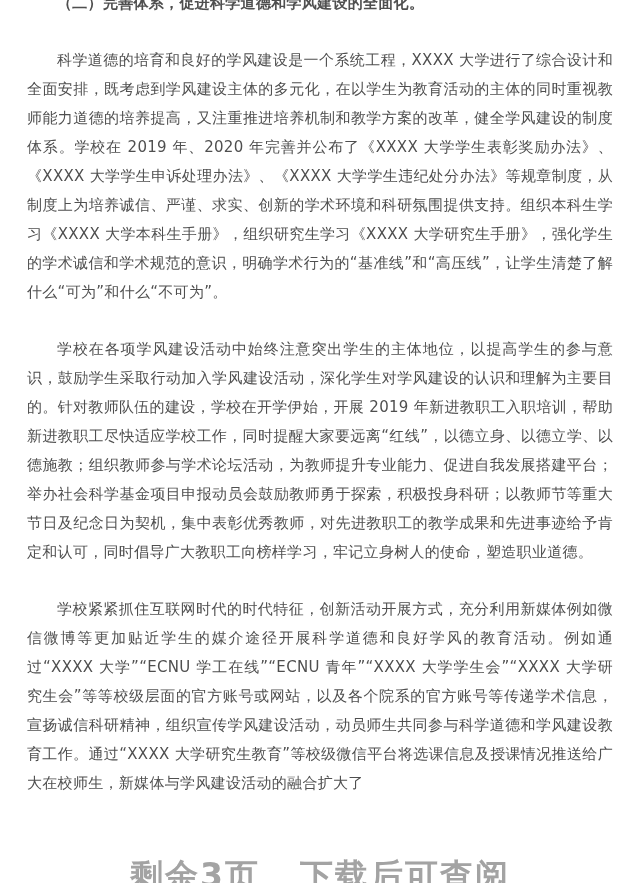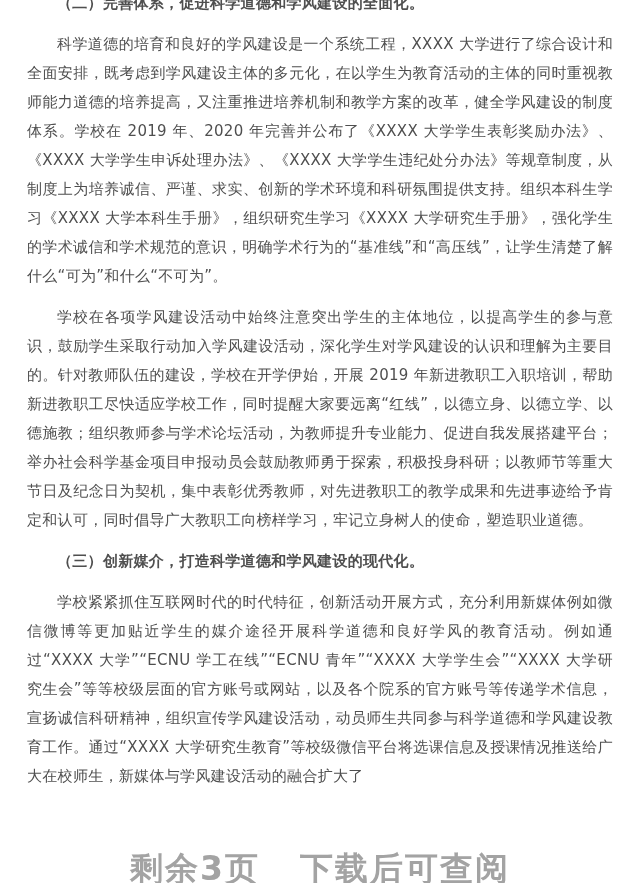--- a/index.html
+++ b/index.html
@@ -29,21 +29,21 @@
   }
   .section-heading.cut-top {
     margin-top: -11px; 
   }
   .body-para {
     font-size: 15px;
     line-height: 29px;
     color: #4f4f4f;
     text-align: justify;
     text-indent: 2em;
-    margin: 12px 0;
+    margin: 28px 0;
     letter-spacing: 0.3px;
   }
   .watermark {
     margin-top: 56px;
     display: flex;
     justify-content: center;
     align-items: baseline;
     gap: 40px;
     font-size: 33px;
     font-weight: bold;
@@ -55,21 +55,20 @@
 <body>
 
 <div class="doc-page">
 
   <h2 class="section-heading cut-top">（二）完善体系，促进科学道德和学风建设的全面化。</h2>
 
   <p class="body-para">科学道德的培育和良好的学风建设是一个系统工程，XXXX 大学进行了综合设计和全面安排，既考虑到学风建设主体的多元化，在以学生为教育活动的主体的同时重视教师能力道德的培养提高，又注重推进培养机制和教学方案的改革，健全学风建设的制度体系。学校在 2019 年、2020 年完善并公布了《XXXX 大学学生表彰奖励办法》、《XXXX 大学学生申诉处理办法》、《XXXX 大学学生违纪处分办法》等规章制度，从制度上为培养诚信、严谨、求实、创新的学术环境和科研氛围提供支持。组织本科生学习《XXXX 大学本科生手册》，组织研究生学习《XXXX 大学研究生手册》，强化学生的学术诚信和学术规范的意识，明确学术行为的“基准线”和“高压线”，让学生清楚了解什么“可为”和什么“不可为”。</p>
 
   <p class="body-para">学校在各项学风建设活动中始终注意突出学生的主体地位，以提高学生的参与意识，鼓励学生采取行动加入学风建设活动，深化学生对学风建设的认识和理解为主要目的。针对教师队伍的建设，学校在开学伊始，开展 2019 年新进教职工入职培训，帮助新进教职工尽快适应学校工作，同时提醒大家要远离“红线”，以德立身、以德立学、以德施教；组织教师参与学术论坛活动，为教师提升专业能力、促进自我发展搭建平台；举办社会科学基金项目申报动员会鼓励教师勇于探索，积极投身科研；以教师节等重大节日及纪念日为契机，集中表彰优秀教师，对先进教职工的教学成果和先进事迹给予肯定和认可，同时倡导广大教职工向榜样学习，牢记立身树人的使命，塑造职业道德。</p>
 
-  <h2 class="section-heading">（三）创新媒介，打造科学道德和学风建设的现代化。</h2>
 
   <p class="body-para">学校紧紧抓住互联网时代的时代特征，创新活动开展方式，充分利用新媒体例如微信微博等更加贴近学生的媒介途径开展科学道德和良好学风的教育活动。例如通过“XXXX 大学”“ECNU 学工在线”“ECNU 青年”“XXXX 大学学生会”“XXXX 大学研究生会”等等校级层面的官方账号或网站，以及各个院系的官方账号等传递学术信息，宣扬诚信科研精神，组织宣传学风建设活动，动员师生共同参与科学道德和学风建设教育工作。通过“XXXX 大学研究生教育”等校级微信平台将选课信息及授课情况推送给广大在校师生，新媒体与学风建设活动的融合扩大了</p>
 
   <div class="watermark">
     <span>剩余3页</span>
     <span>下载后可查阅</span>
   </div>
 
 </div>
 

